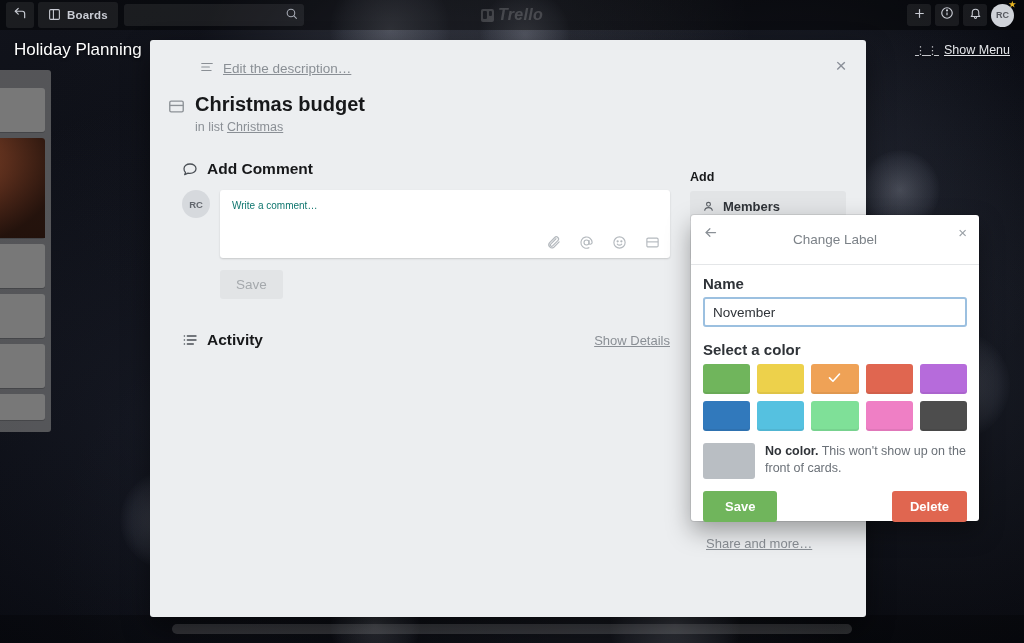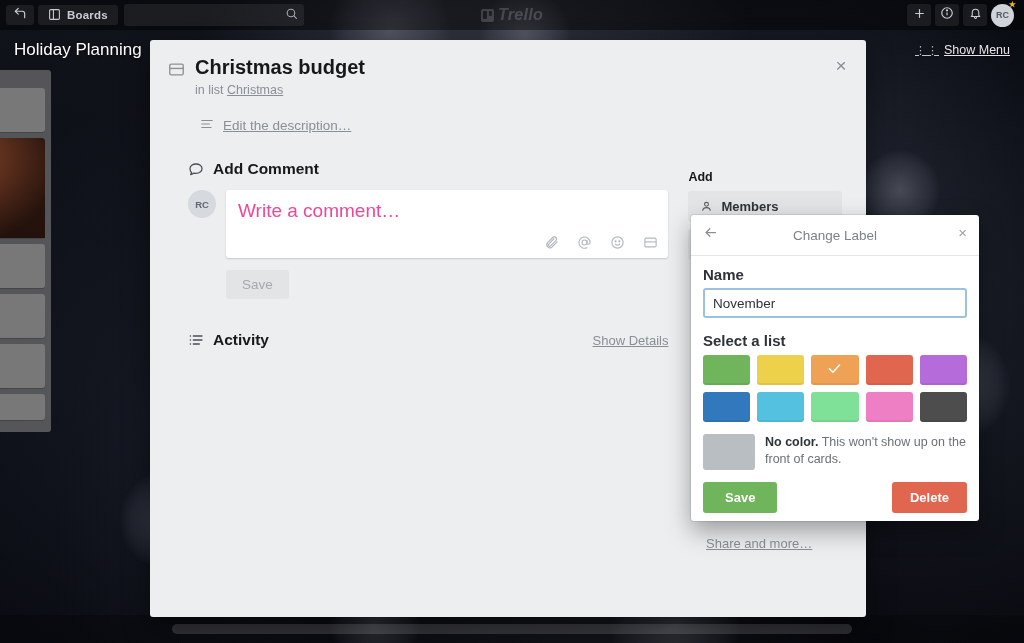--- a/index.html
+++ b/index.html
@@ -34,21 +34,21 @@
 
   
   #topbar {
     position: absolute; top: 0; left: 0; width: 1024px; height: 30px;
     background: rgba(0,0,0,0.42);
     display: flex; align-items: center;
     padding: 0 6px;
     z-index: 20;
   }
   .tb-btn {
-    height: 20px; border-radius: 3px;
+    height: 26px; border-radius: 3px;
     background: rgba(255,255,255,0.075);
     display: flex; align-items: center; justify-content: center;
     color: #c9ccd4; cursor: pointer;
   }
   .tb-icon { width: 28px; margin-right: 4px; }
   .tb-boards { padding: 0 10px; margin-right: 6px; gap: 6px; font-size: 11.5px; font-weight: bold; letter-spacing: .2px; }
   #search-box {
     width: 180px; height: 22px; border-radius: 3px;
     background: rgba(255,255,255,0.075);
     position: relative; display: flex; align-items: center;
@@ -161,21 +161,21 @@
   #card-icon { color: #8c9196; margin-top: 5px; flex: 0 0 auto; }
   #card-title { font-size: 20px; font-weight: bold; color: #17181a; line-height: 1.15; }
   #card-sub { font-size: 12.5px; color: #8a8f95; margin-top: 4px; }
   #card-sub a { color: #8a8f95; text-decoration: underline; cursor: pointer; }
   #edit-desc {
     margin: 20px 0 0 50px; display: flex; align-items: center; gap: 9px;
     color: #8a8f95; font-size: 13.5px; cursor: pointer;
   }
   #edit-desc .dl { text-decoration: underline; }
 
-  #modal-body { display: flex; padding: 0 24px; }
+  #modal-body { display: flex; padding: 0 18px; }
   #modal-main { width: 502px; padding-left: 14px; }
   #modal-side { width: 176px; padding-left: 20px; padding-top: 36px; }
 
   .section-head {
     display: flex; align-items: center; gap: 9px;
     font-size: 15.5px; font-weight: bold; color: #17181a;
     margin-top: 26px;
   }
   .section-head .ico { color: #4a4f55; display: flex; }
 
@@ -183,21 +183,21 @@
   #comment-avatar {
     width: 28px; height: 28px; border-radius: 50%; flex: 0 0 auto;
     background: #d6d9dd; color: #62666d; font-size: 9.5px; font-weight: bold;
     display: flex; align-items: center; justify-content: center;
   }
   #comment-box {
     flex: 1; height: 68px; background: #fff; border-radius: 3px;
     box-shadow: 0 1px 2px rgba(0,0,0,0.16);
     position: relative; padding: 10px 12px;
   }
-  #comment-placeholder { font-size: 19px; color: #ec4899; }
+  #comment-placeholder { font-size: 10px; color: #0f766e; }
   #comment-tools {
     position: absolute; right: 10px; bottom: 8px;
     display: flex; gap: 18px; color: #b4b9be;
   }
   #comment-tools span { cursor: pointer; display: flex; }
   #save-comment {
     margin: 12px 0 0 38px; padding: 7px 16px;
     background: #e2e4e6; color: #a5a9ad; font-size: 13.5px;
     border: 0; border-radius: 3px; cursor: pointer;
     font-family: "Liberation Sans", sans-serif;
@@ -225,21 +225,21 @@
 
   
   #label-popover {
     position: absolute; left: 691px; top: 215px;
     width: 288px; height: 306px;
     background: #fff; border-radius: 3px;
     box-shadow: 0 10px 24px rgba(0,0,0,0.35), 0 0 0 1px rgba(0,0,0,0.08);
     z-index: 40;
   }
   #pop-header {
-    height: 41px; position: relative;
+    height: 50px; position: relative;
     display: flex; align-items: center; justify-content: center;
     border-bottom: 1px solid #e4e6e8;
   }
   #pop-title { font-size: 13.5px; color: #7c8288; }
   #pop-back {
     position: absolute; left: 12px; top: 10px;
     color: #8a9096; font-size: 15px; cursor: pointer; line-height: 1;
   }
   #pop-close {
     position: absolute; right: 12px; top: 10px;
@@ -385,46 +385,46 @@
   </div>
 </div>
 
 <div id="hscroll">
   <div class="thumb"></div>
 </div>
 
 <div id="card-modal">
 
   <div id="modal-close">×</div>
+
+  <div id="edit-desc">
+    <span>
+      <svg width="14" height="14" viewBox="0 0 24 24" fill="none" stroke="currentColor" stroke-width="2" stroke-linecap="round">
+        <line x1="3" y1="6" x2="21" y2="6"></line>
+          <line x1="3" y1="12" x2="16" y2="12"></line>
+          <line x1="3" y1="18" x2="19" y2="18"></line>
+      </svg>
+    </span>
+    <span class="dl">Edit the description…</span>
+  </div>
 
   <div id="card-head">
     <span id="card-icon">
       <svg width="17" height="17" viewBox="0 0 24 24" fill="none" stroke="currentColor" stroke-width="1.9">
         <rect x="2.5" y="4.5" width="19" height="15" rx="2"></rect>
           <line x1="2.5" y1="10.5" x2="21.5" y2="10.5"></line>
       </svg>
     </span>
     <div>
       <div id="card-title">Christmas budget</div>
       <div id="card-sub">
         <span>in list</span>
         <a>Christmas</a>
       </div>
     </div>
-  </div>
-
-  <div id="edit-desc">
-    <span>
-      <svg width="14" height="14" viewBox="0 0 24 24" fill="none" stroke="currentColor" stroke-width="2" stroke-linecap="round">
-        <line x1="3" y1="6" x2="21" y2="6"></line>
-          <line x1="3" y1="12" x2="16" y2="12"></line>
-          <line x1="3" y1="18" x2="19" y2="18"></line>
-      </svg>
-    </span>
-    <span class="dl">Edit the description…</span>
   </div>
 
   <div id="modal-body">
 
     <div id="modal-main">
 
       <div class="section-head">
         <span class="ico">
           <svg width="16" height="16" viewBox="0 0 24 24" fill="none" stroke="currentColor" stroke-width="1.9" stroke-linejoin="round">
             <path d="M21 11.5c0 4-4 7-9 7-1 0-2-.1-2.9-.3L4 20.5l1.3-3.3C3.8 15.8 3 13.8 3 11.5c0-4 4-7 9-7s9 3 9 7z"></path>
@@ -525,21 +525,21 @@
       </svg>
     </span>
     <span id="pop-title">Change Label</span>
     <span id="pop-close">×</span>
   </div>
 
   <div id="pop-body">
     <div class="pop-label">Name</div>
     <input id="label-name-input" type="text" value="November" style="">
 
-    <div class="pop-label" id="select-color-label">Select a list</div>
+    <div class="pop-label" id="select-color-label">Select a color</div>
 
     <div class="swatch-grid" id="swatch-grid">
         <div class="swatch" style="background: rgb(112, 181, 92);"></div>
         <div class="swatch" style="background: rgb(237, 209, 75);"></div>
         <div class="swatch" style="background: rgb(239, 162, 86);">
           <span><svg width="15" height="15" viewBox="0 0 24 24" fill="none" stroke="#fff" stroke-width="2.6" stroke-linecap="round" stroke-linejoin="round">
               <polyline points="4 12.5 9.5 18 20 6.5"></polyline>
             </svg></span>
         </div>
         <div class="swatch" style="background: rgb(224, 102, 80);"></div>

